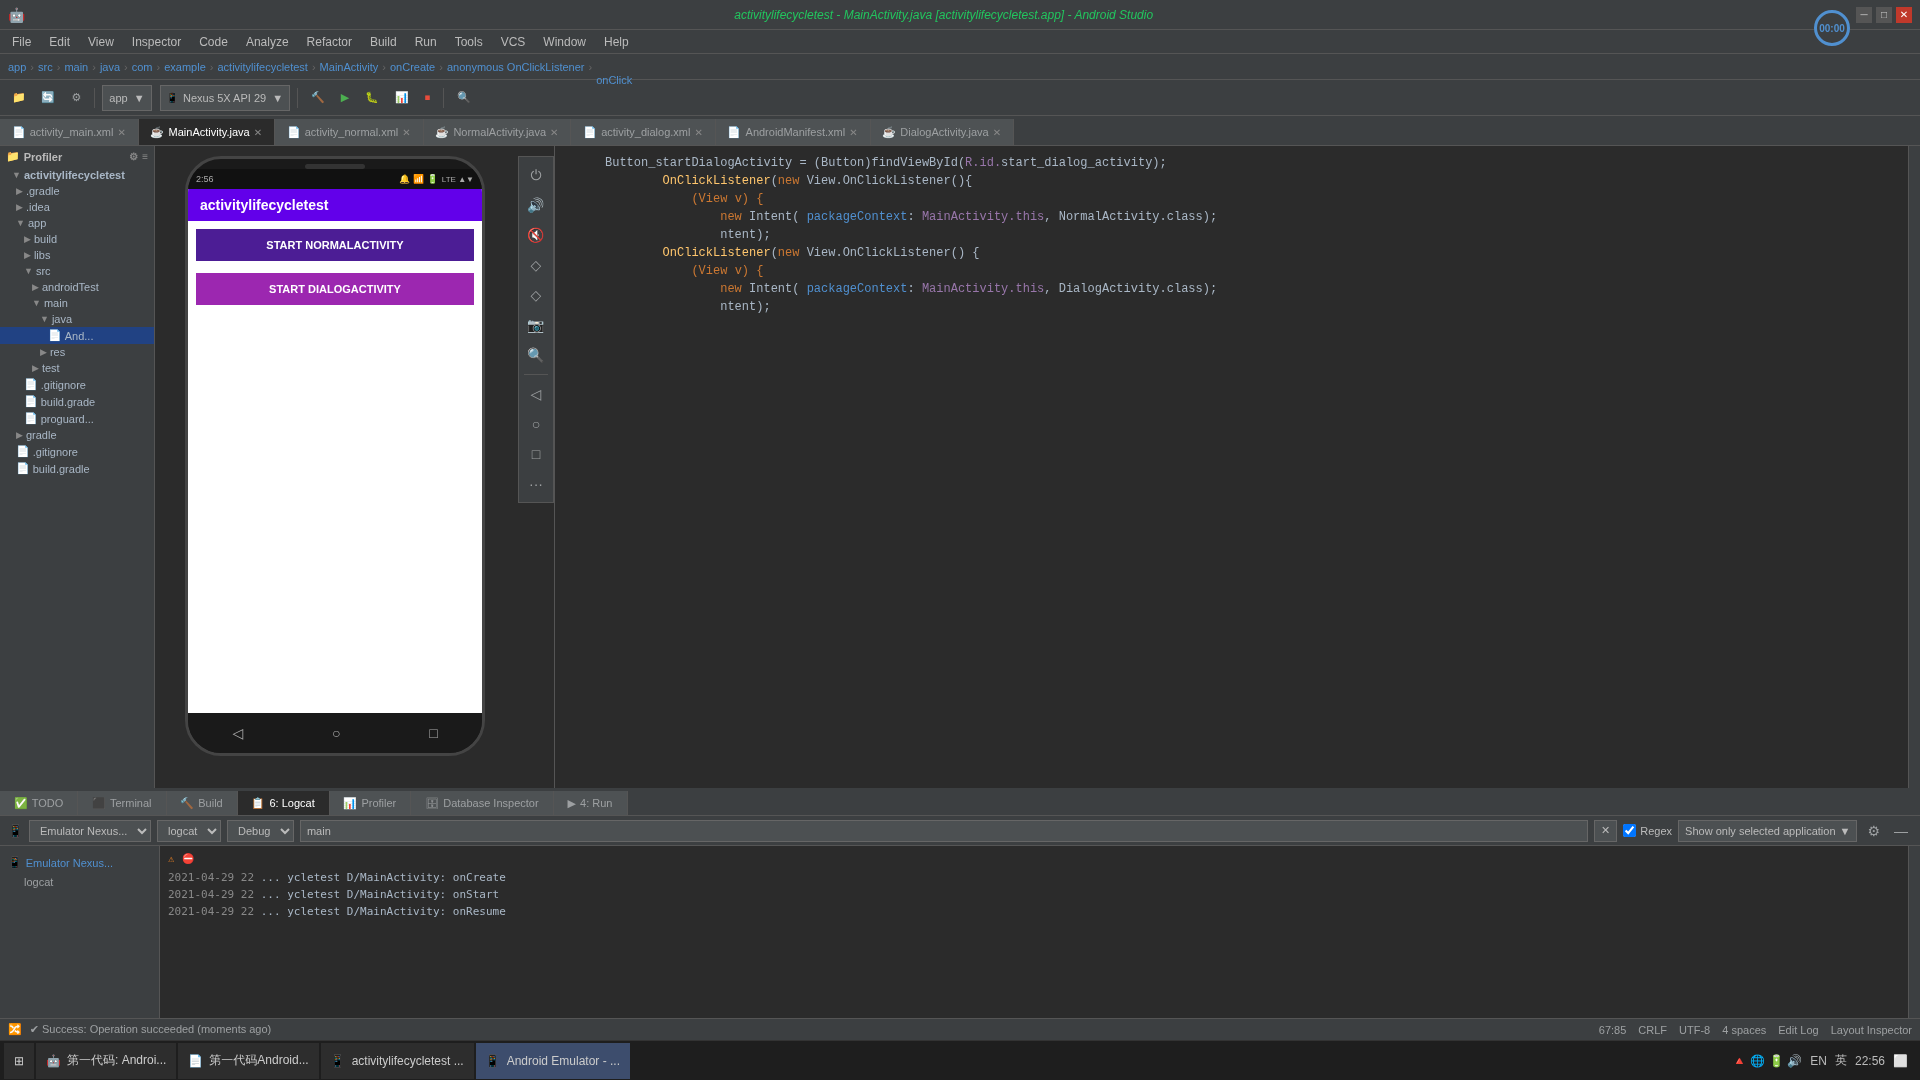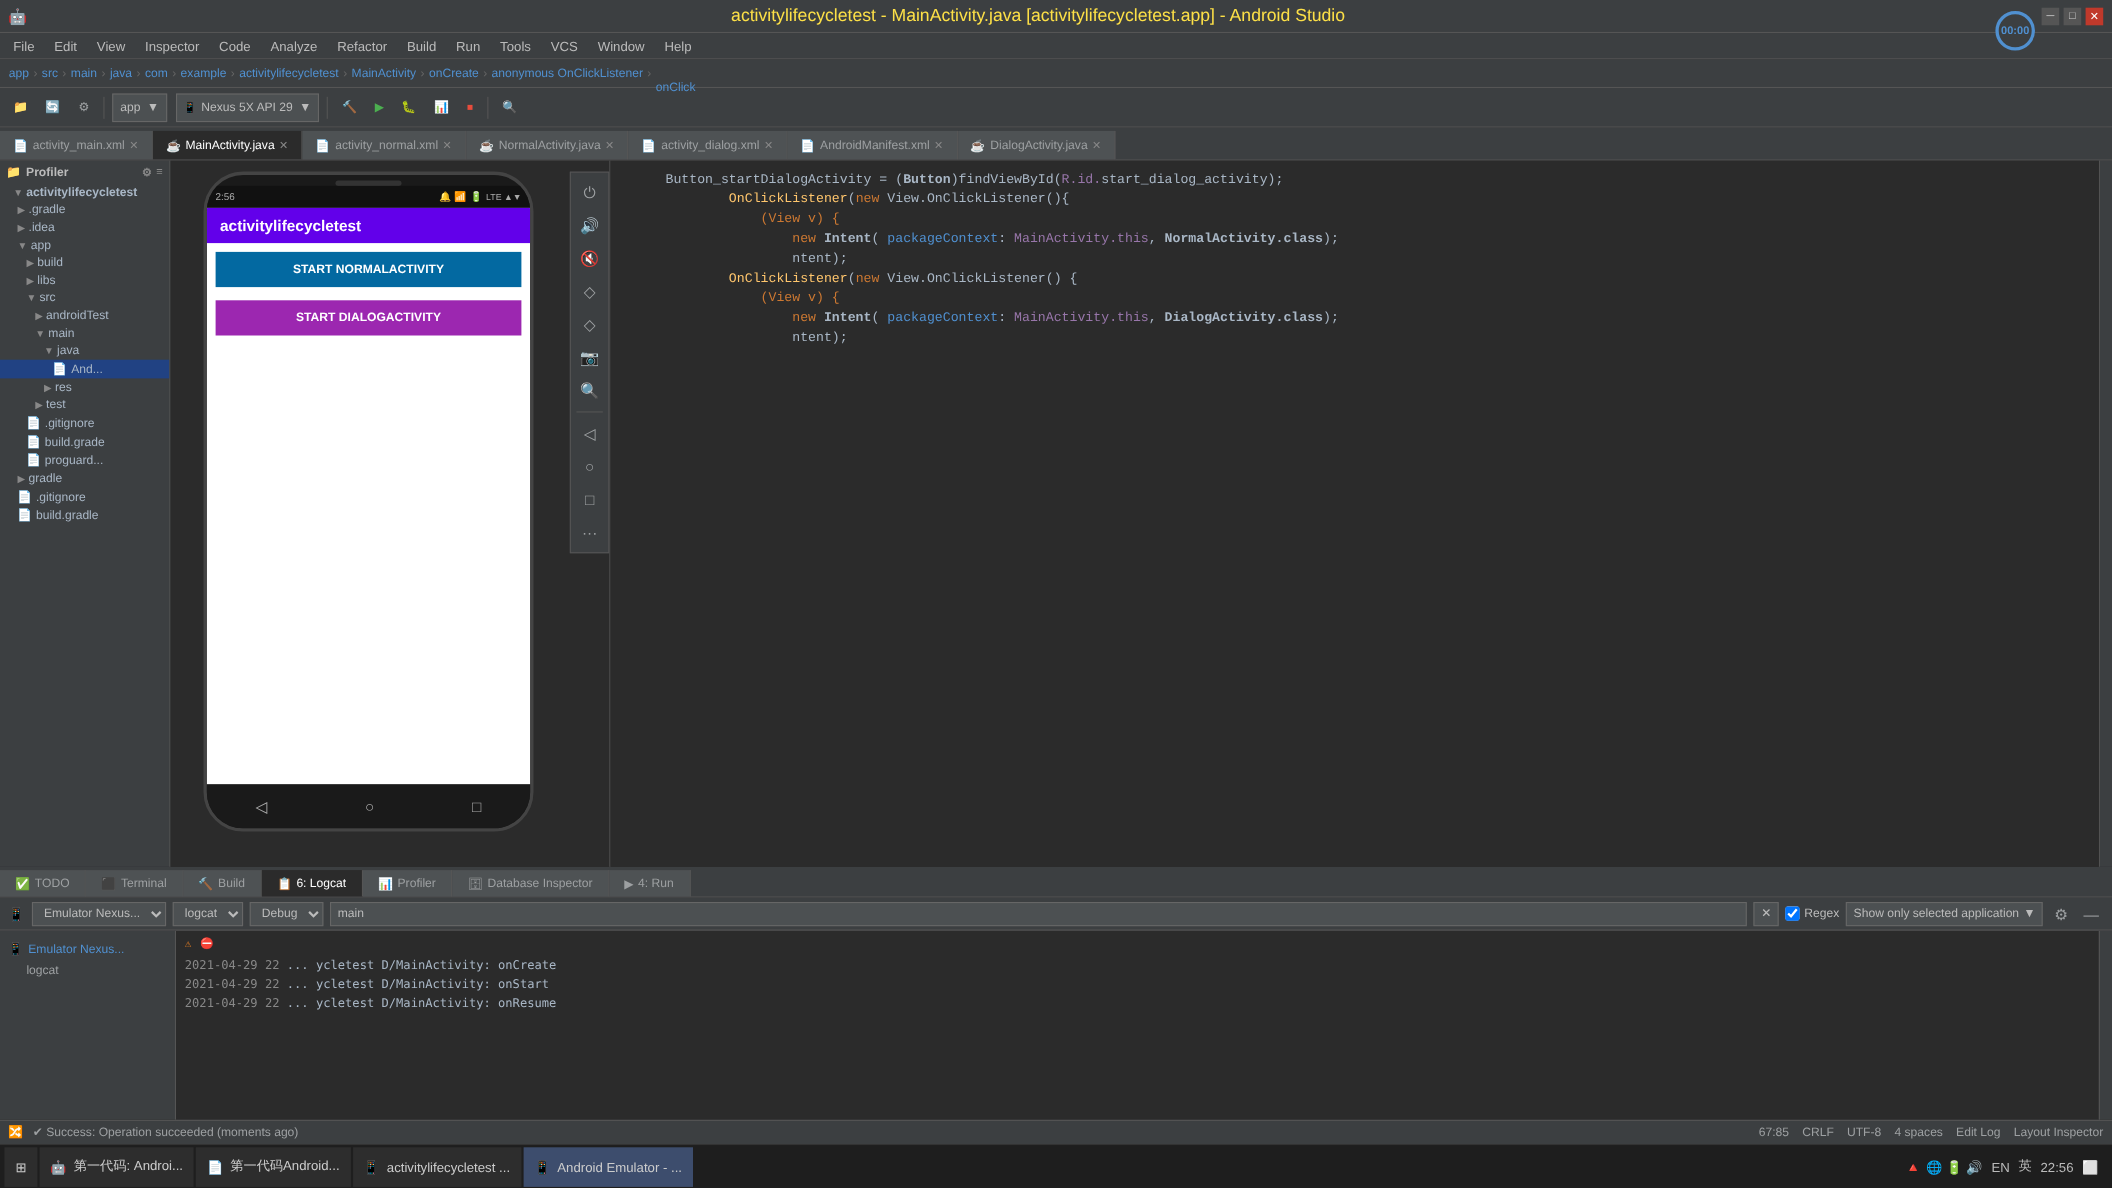--- a/index.html
+++ b/index.html
@@ -16,21 +16,21 @@
     
     #title-bar {
       height: 30px;
       background: #3c3f41;
       display: flex;
       align-items: center;
       padding: 0 8px;
       border-bottom: 1px solid #555;
     }
     #title-bar-icon { margin-right: 6px; font-size: 14px; }
-    #title-bar-title { color: #fde047; font-size: 16px; flex: 1; text-align: center; }
+    #title-bar-title { color: #22c55e; font-size: 12px; flex: 1; text-align: center; font-style: italic; }
     #title-bar-controls { display: flex; gap: 4px; }
     .title-btn {
       width: 16px; height: 16px;
       background: #555;
       border: none;
       color: #ccc;
       cursor: pointer;
       font-size: 10px;
       display: flex; align-items: center; justify-content: center;
     }
@@ -197,21 +197,21 @@
       background: #6200ea;
       padding: 8px 12px;
       display: flex; align-items: center;
     }
     #app-title {
       color: #fff;
       font-size: 14px;
       font-weight: bold;
     }
     #btn-normal {
-      background: #0369a1;
+      background: #4c1d95;
       margin: 8px;
       padding: 10px;
       text-align: center;
       color: #fff;
       font-size: 11px;
       font-weight: bold;
     }
     #btn-dialog {
       background: #9c27b0;
       margin: 4px 8px;
@@ -270,21 +270,21 @@
     }
     .line-num {
       color: #606366;
       min-width: 30px;
       text-align: right;
       margin-right: 12px;
       user-select: none;
     }
     .kw { color: #cc7832; }
     .fn { color: #ffc66d; }
-    .cls { color: #a9b7c6; font-weight: bold; }
+    .cls { color: #a9b7c6; }
 
     
     #right-gutter {
       width: 12px;
       background: #3c3f41;
       border-left: 1px solid #555;
     }
     #bottom-tabs {
       height: 28px;
       background: #3c3f41;

